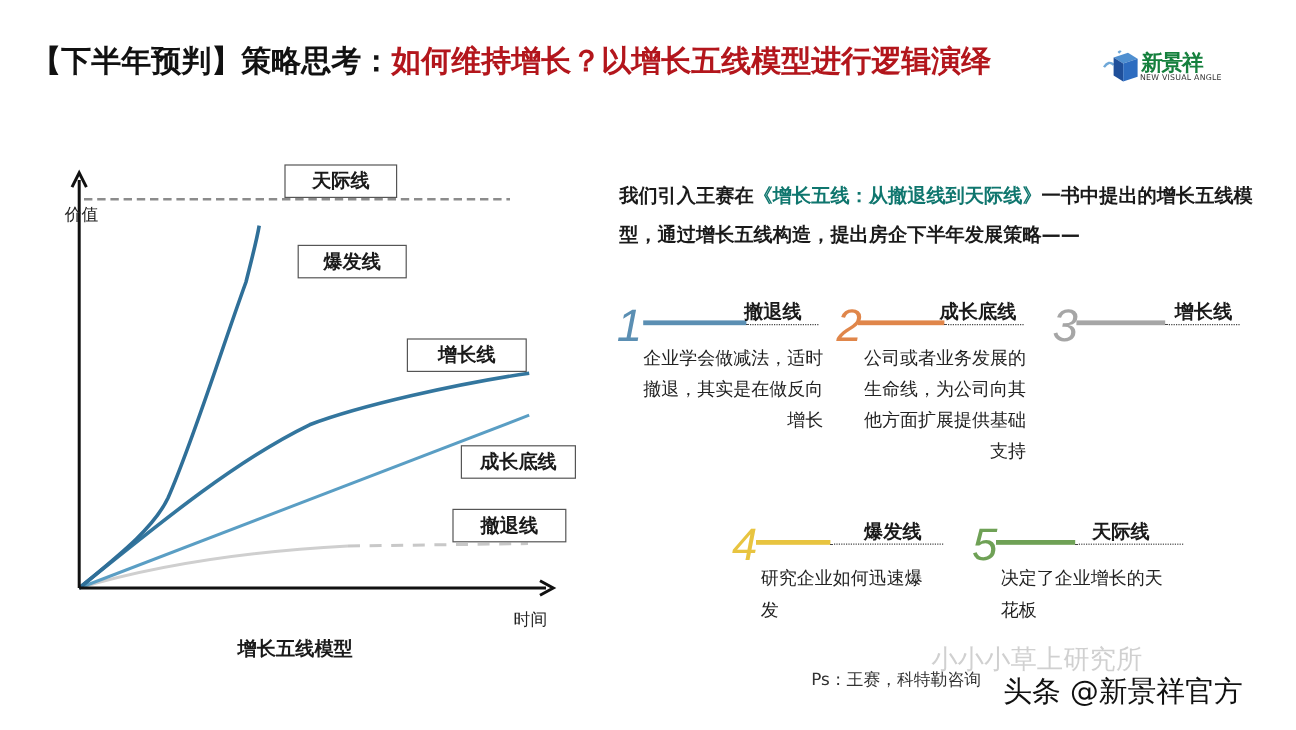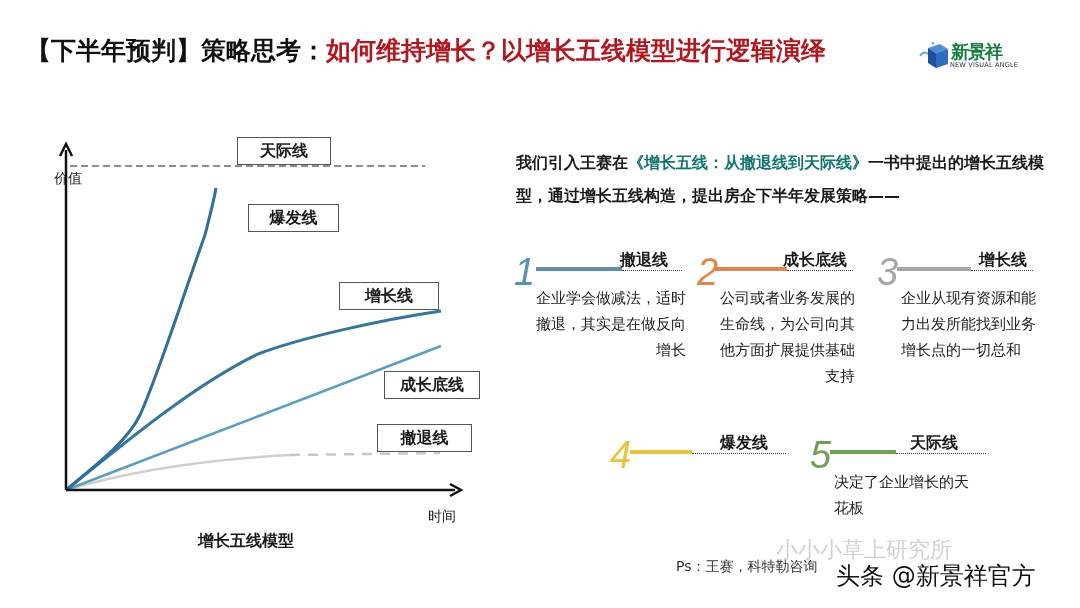--- a/index.html
+++ b/index.html
@@ -105,28 +105,28 @@
   <div class="dots" style="left:90px;top:18px;width:66px;"></div>
   <div class="name" style="left:86px;top:-2px;">成长底线</div>
   <div class="desc" style="left:22px;top:33px;width:136px;text-align:right;">公司或者业务发展的生命线，为公司向其他方面扩展提供基础支持</div>
 </div>
 
 <div class="item" style="left:877px;top:252px;width:170px;height:130px;">
   <div class="num" style="color:#a6a6a6;">3</div>
   <div class="bar" style="left:20px;top:15px;width:74px;background:#a6a6a6;"></div>
   <div class="dots" style="left:94px;top:18px;width:62px;"></div>
   <div class="name" style="left:102px;top:-2px;">增长线</div>
-  <div class="desc" style="left:24px;top:33px;width:136px;">企业从现有资源和能力出发所能找到业务增长点的一切总和</div>
 </div>
 
 <div class="item" style="left:610px;top:435px;width:170px;height:90px;">
   <div class="num" style="color:#e8c440;">4</div>
   <div class="bar" style="left:20px;top:15px;width:62px;background:#e8c440;"></div>
   <div class="dots" style="left:82px;top:18px;width:94px;"></div>
   <div class="name" style="left:110px;top:-2px;">爆发线</div>
+  <div class="desc" style="left:24px;top:34px;width:140px;">研究企业如何迅速爆发</div>
 </div>
 
 <div class="item" style="left:810px;top:435px;width:170px;height:90px;">
   <div class="num" style="color:#6fa156;">5</div>
   <div class="bar" style="left:20px;top:15px;width:66px;background:#6fa156;"></div>
   <div class="dots" style="left:86px;top:18px;width:90px;"></div>
   <div class="name" style="left:100px;top:-2px;">天际线</div>
   <div class="desc" style="left:24px;top:34px;width:136px;">决定了企业增长的天花板</div>
 </div>
 

